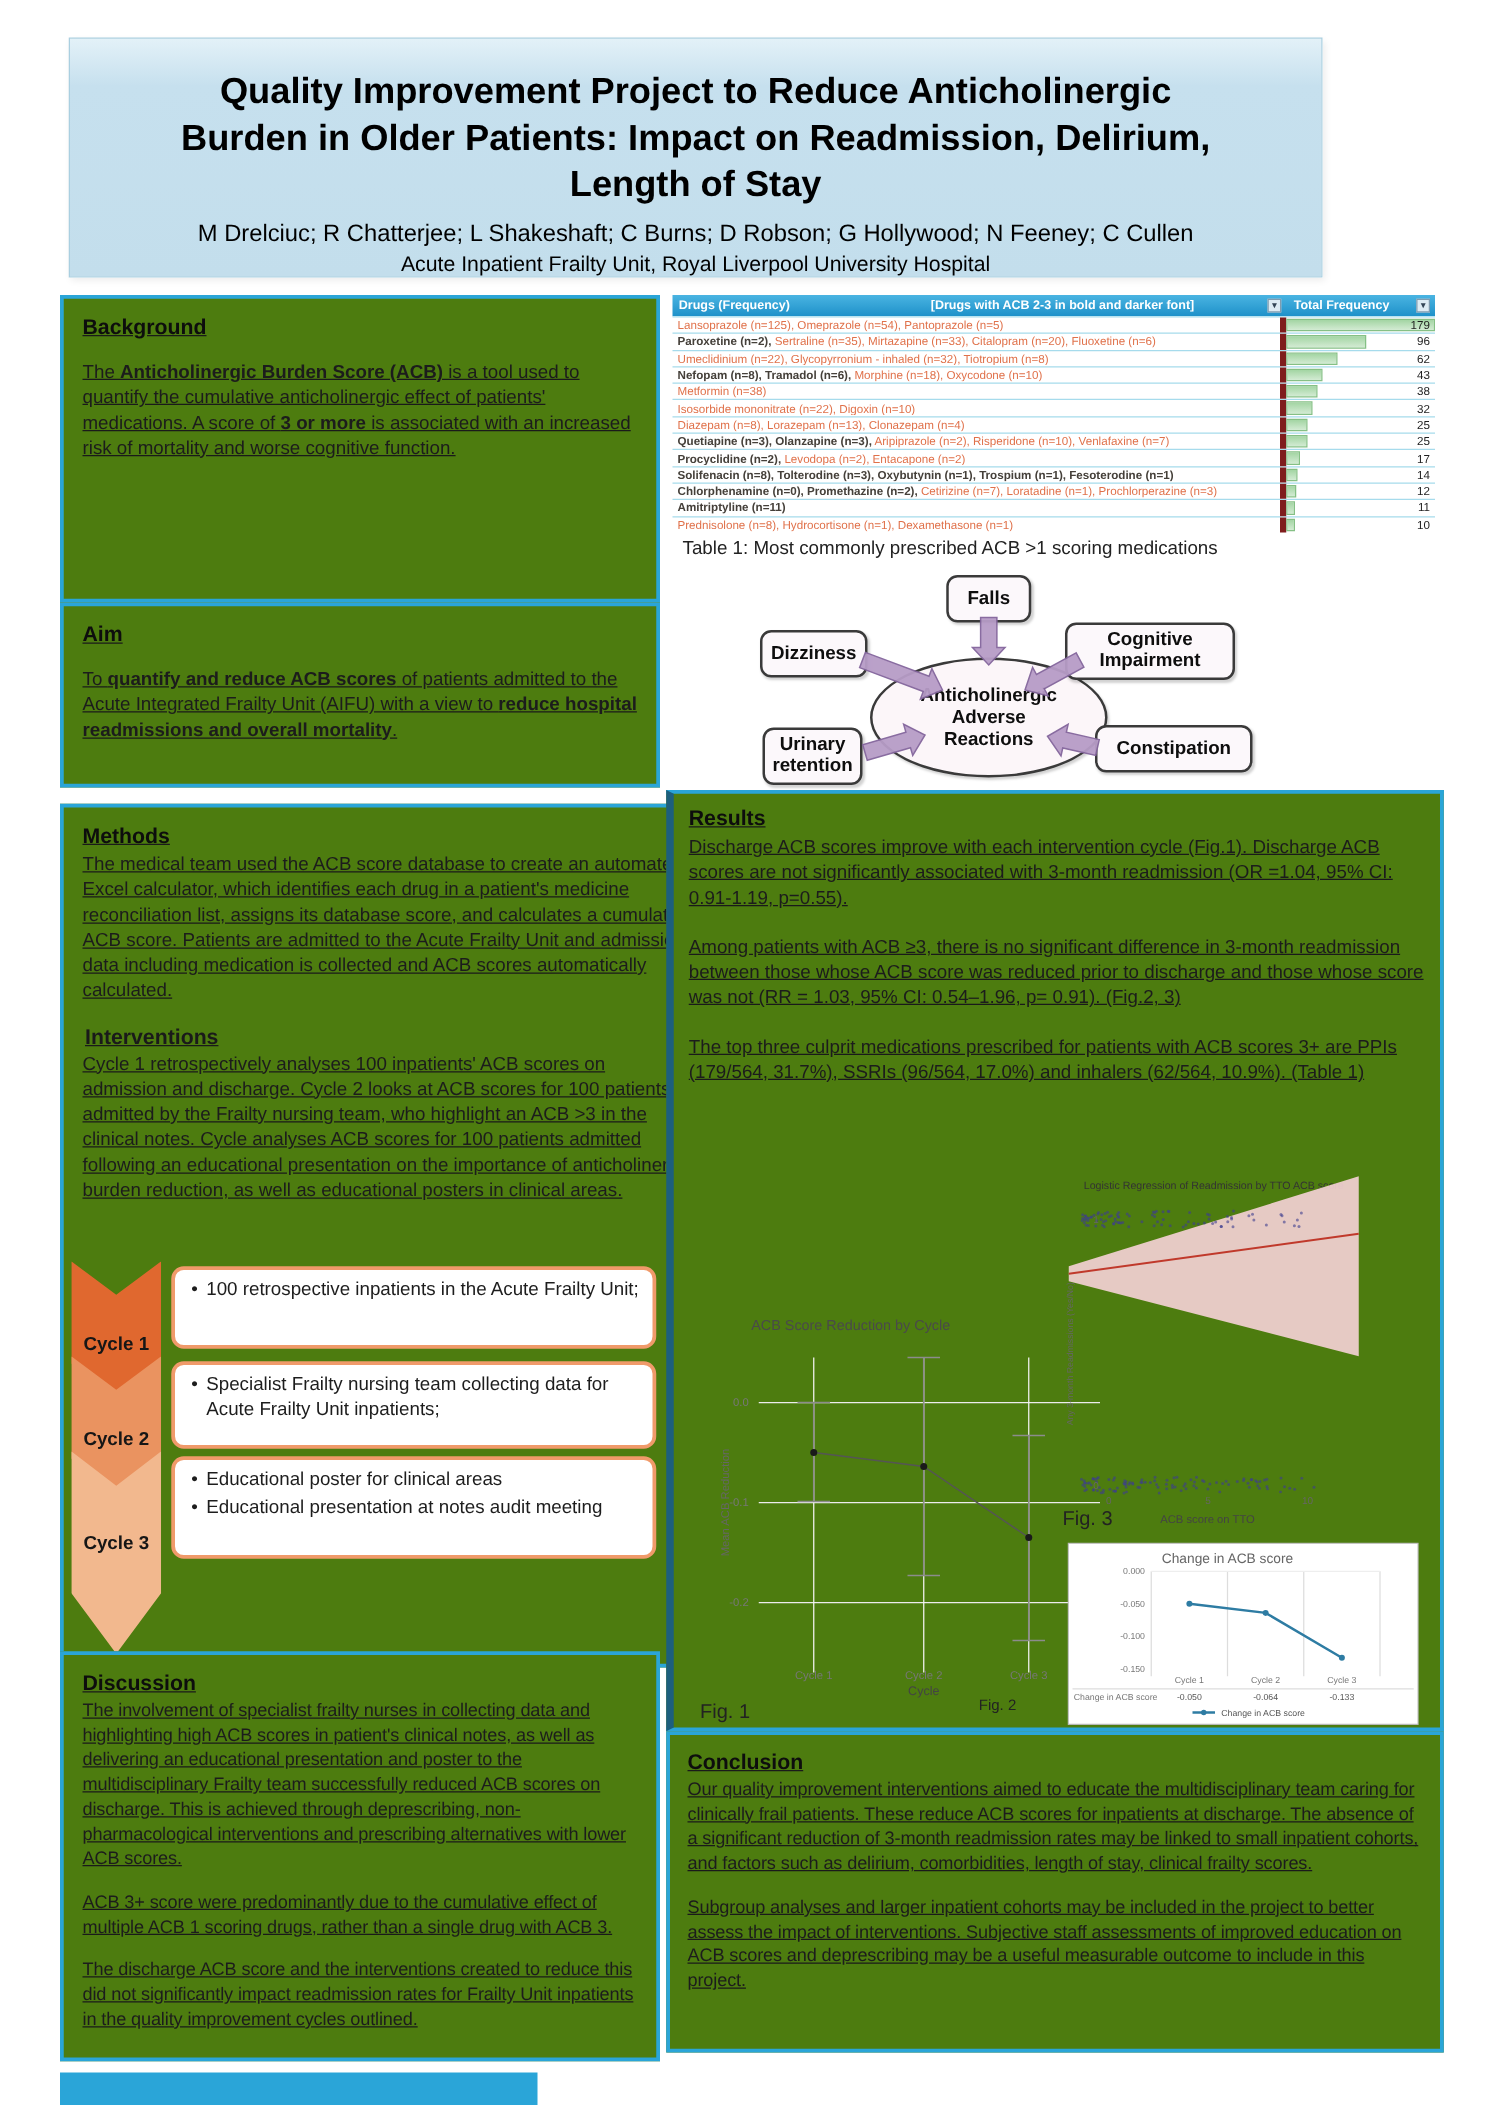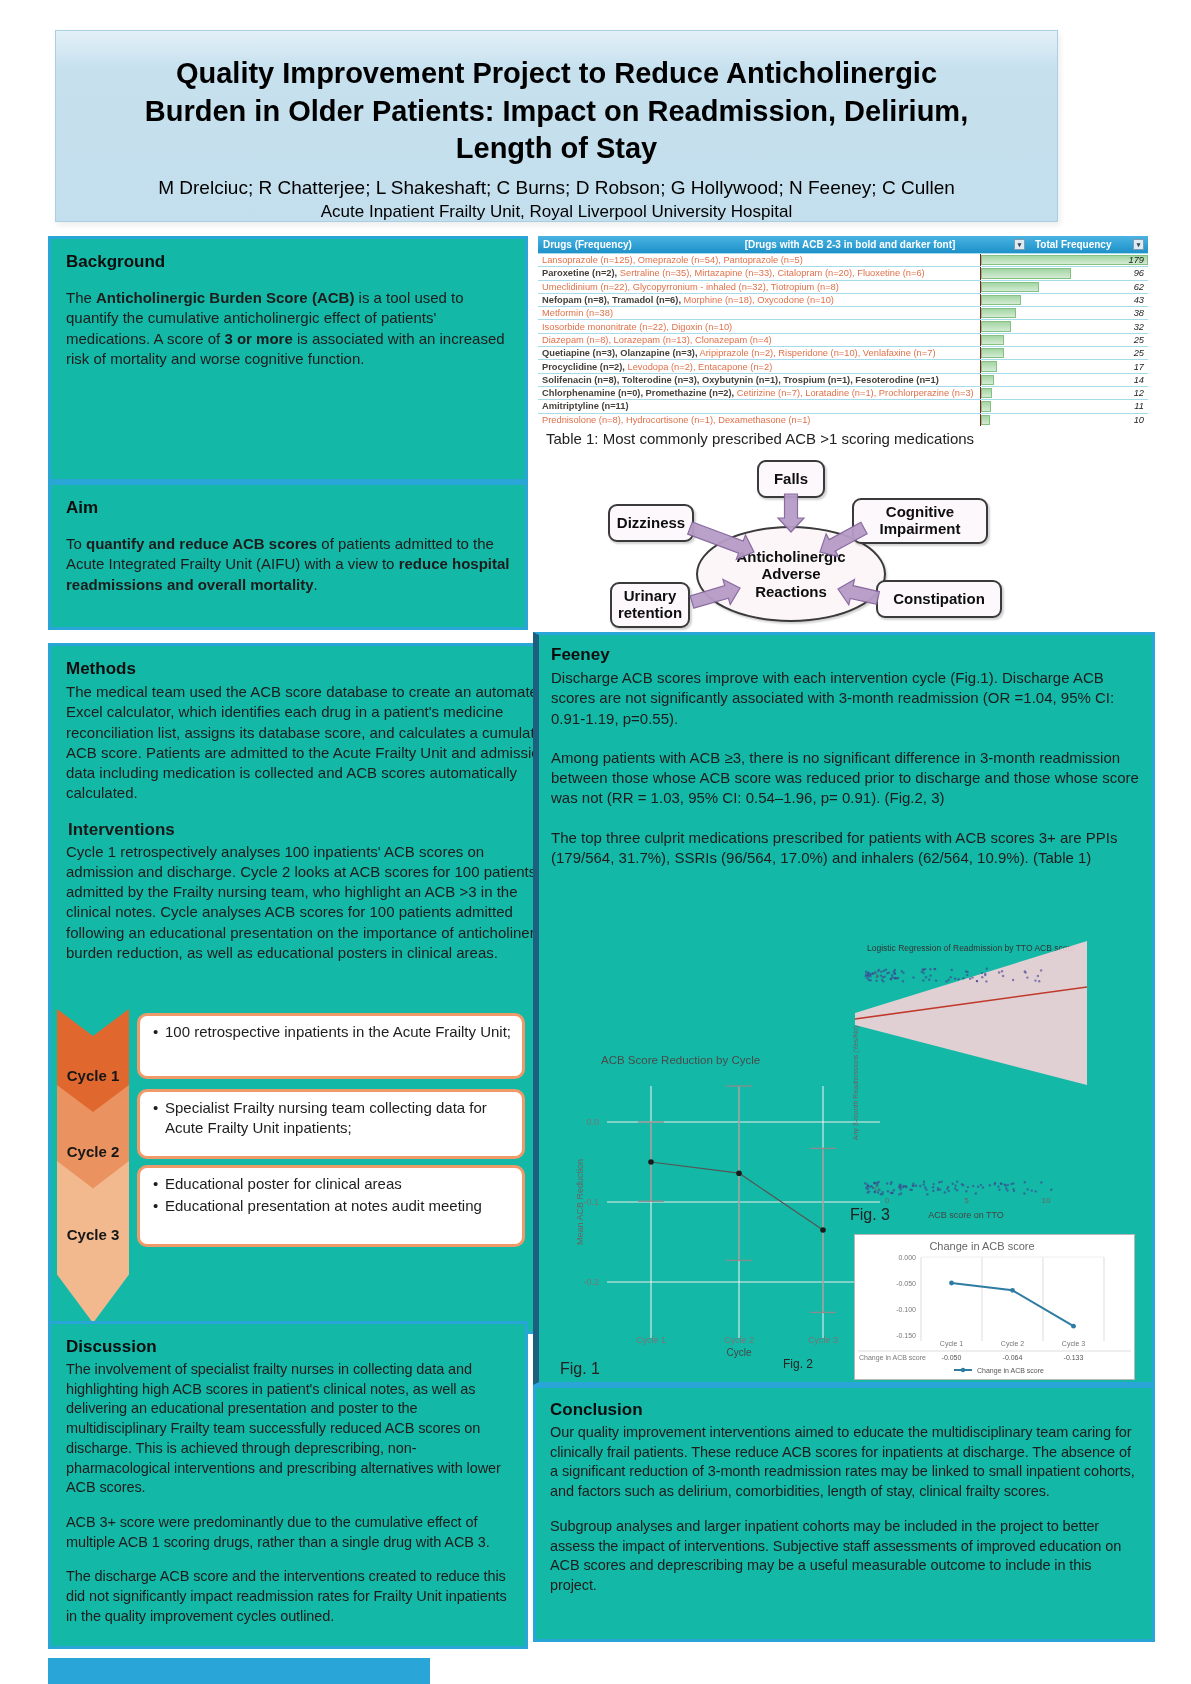--- a/index.html
+++ b/index.html
@@ -8,21 +8,21 @@
 
   
   .hdr { position:absolute; left:55px; top:30px; width:1003px; height:192px;
          background:linear-gradient(180deg,#e3f1f8 0%,#c6e0ee 20%,#c3deec 100%);
          border:1px solid #aacfe0; box-shadow:2px 3px 6px rgba(0,0,0,.08); text-align:center; }
   .hdr .title { font-size:29px; font-weight:bold; line-height:1.3; padding-top:24px; color:#000; }
   .hdr .authors { font-size:19px; font-weight:normal; margin-top:9px; color:#000; }
   .hdr .affil { font-size:17px; margin-top:3px; color:#000; }
 
   
-  .box { position:absolute; background:#14b8a6; border:3px solid #2aa5d8; padding:13px 15px; }
+  .box { position:absolute; background:#4d7c0f; border:3px solid #2aa5d8; padding:13px 15px;text-decoration:underline; }
   h2 { font-size:17px; margin-bottom:3px; color:#0d0d0d; }
   #background-box h2, #aim-box h2 { margin-bottom:16px; }
   .box p { font-size:15px; line-height:1.35; margin-bottom:16px; color:#1c1c1c; }
 
   #background-box { left:48px; top:236px; width:480px; height:246px; }
   #aim-box        { left:48px; top:482px; width:480px; height:148px; }
   #methods-box    { left:48px; top:643px; width:524px; height:691px; }
   #discussion-box { left:48px; top:1321px; width:480px; height:328px; }
   #results-box    { left:533px; top:632px; width:622px; height:753px; border-left:6px solid #1d5f7e; padding:10px 12px; }
   #conclusion-box { left:533px; top:1385px; width:622px; height:257px; padding:12px 14px; }
@@ -49,21 +49,21 @@
   
   #table1 { position:absolute; left:538px; top:236px; width:610px; font-size:9.3px; }
   .t-head { display:flex; align-items:center; height:17px; background:linear-gradient(180deg,#4ab4e2,#1e91c9); color:#fff; font-weight:bold; font-size:10px; padding:0 2px; }
   .th-left { width:148px; padding-left:3px; }
   .th-mid { flex:1; text-align:center; }
   .th-right { width:104px; padding-left:8px; }
   .dd { width:11px; height:11px; flex:none; background:#ddebf3; border:1px solid #7f9cb0; color:#345; font-size:7px; line-height:9px; text-align:center; margin:0 2px; cursor:pointer; }
   .med-row { display:flex; height:13.3px; align-items:center; border-top:1px solid #a6dbec; background:#fff; }
   .med-cell { flex:1; color:#e0714a; white-space:nowrap; overflow:hidden; padding-left:4px; }
   .med-cell b { color:#45403a; }
-  .bar-cell { width:168px; position:relative; height:100%; border-left:1px solid #7f1d1d;font-style:italic; }
+  .bar-cell { width:124px; position:relative; height:100%; border-left:5px solid #7f1d1d; }
   .freq-bar { position:absolute; left:0; top:1px; bottom:1px; background:linear-gradient(180deg,#a3d5a3,#d3ebd3); border:1px solid #85c085; }
   .freq-num { position:absolute; right:4px; top:0; bottom:0; display:flex; align-items:center; color:#1e1e1e; }
   #table1-caption { position:absolute; left:546px; top:430px; font-size:15px; color:#222; }
 
   
   #diagram { position:absolute; left:540px; top:452px; width:615px; height:186px; }
   #arrows-svg { position:absolute; left:0; top:0; width:100%; height:100%; pointer-events:none; }
   .diag-box { position:absolute; background:#fcf8fb; border:2.5px solid #3a3a3a; border-radius:9px;
               display:flex; align-items:center; justify-content:center; text-align:center;
               font-weight:bold; font-size:15px; line-height:1.12; color:#0e0e0e; padding:2px 5px;
@@ -271,21 +271,21 @@
     <svg id="arrows-svg" viewBox="0 0 615 186">
         <polygon points="244.5,42.0 244.5,66.0 238.0,66.0 251.0,80.0 264.0,66.0 257.5,66.0 257.5,42.0" fill="#b79cc7" stroke="#83659c" stroke-width="1.2" opacity="0.95"></polygon>
         <polygon points="147.7,82.1 198.6,101.2 196.3,107.3 214.0,100.0 205.5,82.9 203.2,89.0 152.3,69.9" fill="#b79cc7" stroke="#83659c" stroke-width="1.2" opacity="0.95"></polygon>
         <polygon points="320.9,70.3 289.2,87.6 286.1,81.9 280.0,100.0 298.5,104.7 295.4,99.0 327.1,81.7" fill="#b79cc7" stroke="#83659c" stroke-width="1.2" opacity="0.95"></polygon>
         <polygon points="153.8,156.2 188.4,146.2 190.2,152.4 200.0,136.0 182.9,127.4 184.7,133.7 150.2,143.8" fill="#b79cc7" stroke="#83659c" stroke-width="1.2" opacity="0.95"></polygon>
         <polygon points="339.4,139.7 313.1,133.7 314.5,127.4 298.0,137.0 308.8,152.8 310.2,146.4 336.6,152.3" fill="#b79cc7" stroke="#83659c" stroke-width="1.2" opacity="0.95"></polygon>
       </svg>
   </div>
 
   <section class="box" id="results-box">
-    <h2>Feeney</h2>
+    <h2>Results</h2>
     <p>Discharge ACB scores improve with each intervention cycle (Fig.1). Discharge ACB scores are not significantly associated with 3-month readmission (OR =1.04, 95% CI: 0.91-1.19, p=0.55).</p>
     <p>Among patients with ACB ≥3, there is no significant difference in 3-month readmission between those whose ACB score was reduced prior to discharge and those whose score was not (RR = 1.03, 95% CI: 0.54–1.96, p= 0.91). (Fig.2, 3)</p>
     <p>The top three culprit medications prescribed for patients with ACB scores 3+ are PPIs (179/564, 31.7%), SSRIs (96/564, 17.0%) and inhalers (62/564, 10.9%). (Table 1)</p>
     <svg id="fig1-svg" viewBox="0 0 392 345">
         <text x="56" y="24" font-size="11.5" fill="#4a4a4a">ACB Score Reduction by Cycle</text>
         <line x1="62" y1="82" x2="335" y2="82" stroke="#ececec" stroke-width="1"></line>
         <text x="54" y="85" font-size="9" fill="#777" text-anchor="end">0.0</text>
         <line x1="62" y1="162" x2="335" y2="162" stroke="#ececec" stroke-width="1"></line>
         <text x="54" y="165" font-size="9" fill="#777" text-anchor="end">-0.1</text>
         <line x1="62" y1="242" x2="335" y2="242" stroke="#ececec" stroke-width="1"></line>

